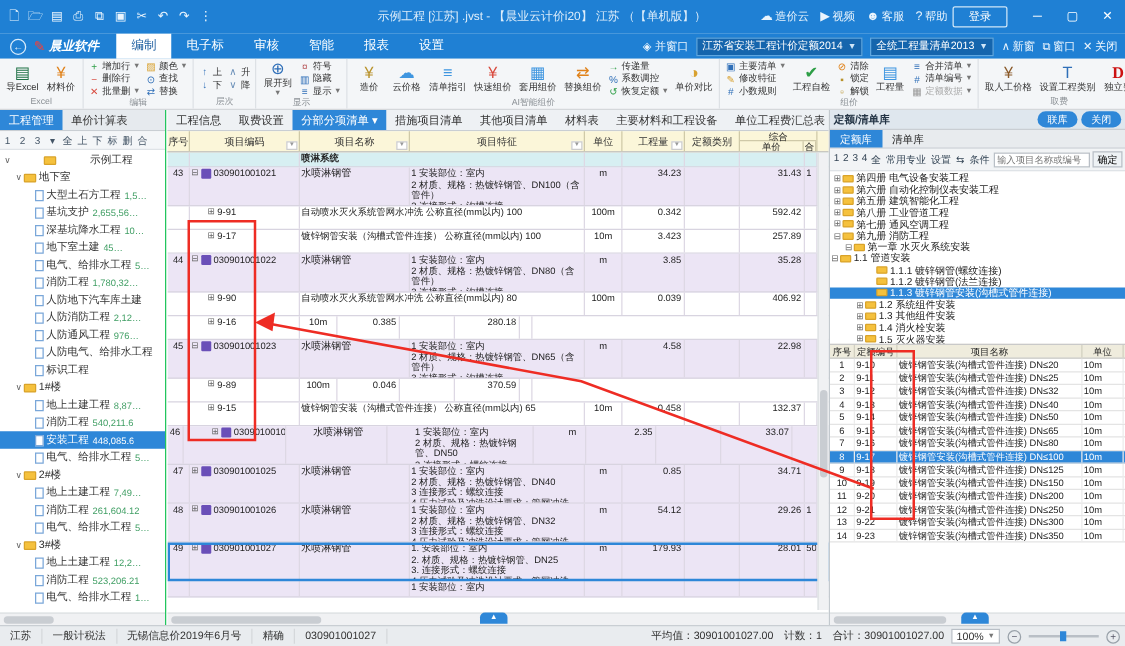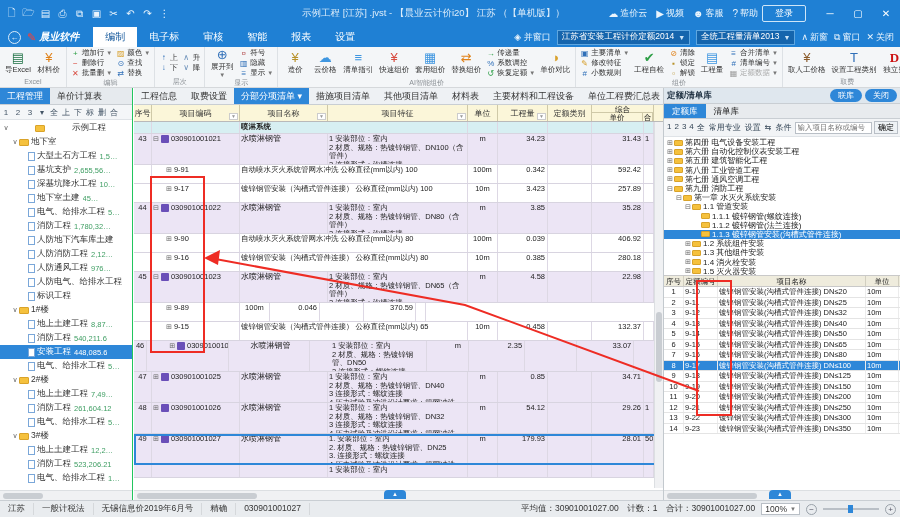--- a/index.html
+++ b/index.html
@@ -736,21 +736,20 @@
             <div class="mcell " style="width: 44px;"></div>
             <div class="mcell num" style="width: 52px;">406.92</div>
             <div class="mcell " style="width: 10px;"></div>
           </div>
           <div class="mrow" style="height: 19px;">
             <div class="mcell " style="width: 18px;"></div>
             <div class="mcell cc" style="width: 88px; padding-left: 14px;">
               <span class="exg">⊞</span>
               <span>9-16</span>
             </div>
-            <div class="mcell " style="width: 228px;">镀锌钢管安装（沟槽式管件连接） 公称直径(mm以内) 80</div>
             <div class="mcell ctr" style="width: 30px;">10m</div>
             <div class="mcell num" style="width: 50px;">0.385</div>
             <div class="mcell " style="width: 44px;"></div>
             <div class="mcell num" style="width: 52px;">280.18</div>
             <div class="mcell " style="width: 10px;"></div>
           </div>
           <div class="mrow item" style="height: 31px;">
             <div class="mcell ctr" style="width: 18px;">45</div>
             <div class="mcell cc" style="width: 88px;">
               <span class="exg">⊟</span>
@@ -951,21 +950,21 @@
           <div class="rtree-item" style="padding-left: 2px;">
             <span class="exg">⊟</span>
             <span class="fold"></span>
             <span>第九册 消防工程</span>
           </div>
           <div class="rtree-item" style="padding-left: 11px;">
             <span class="exg">⊟</span>
             <span class="fold"></span>
             <span>第一章 水灭火系统安装</span>
           </div>
-          <div class="rtree-item" style="padding-left: 20px;">
+          <div class="rtree-item" style="">
             <span class="exg">⊟</span>
             <span class="fold"></span>
             <span>1.1 管道安装</span>
           </div>
           <div class="rtree-item" style="padding-left: 29px;">
             <span class="exg"></span>
             <span class="fold"></span>
             <span>1.1.1 镀锌钢管(螺纹连接)</span>
           </div>
           <div class="rtree-item" style="padding-left: 29px;">

